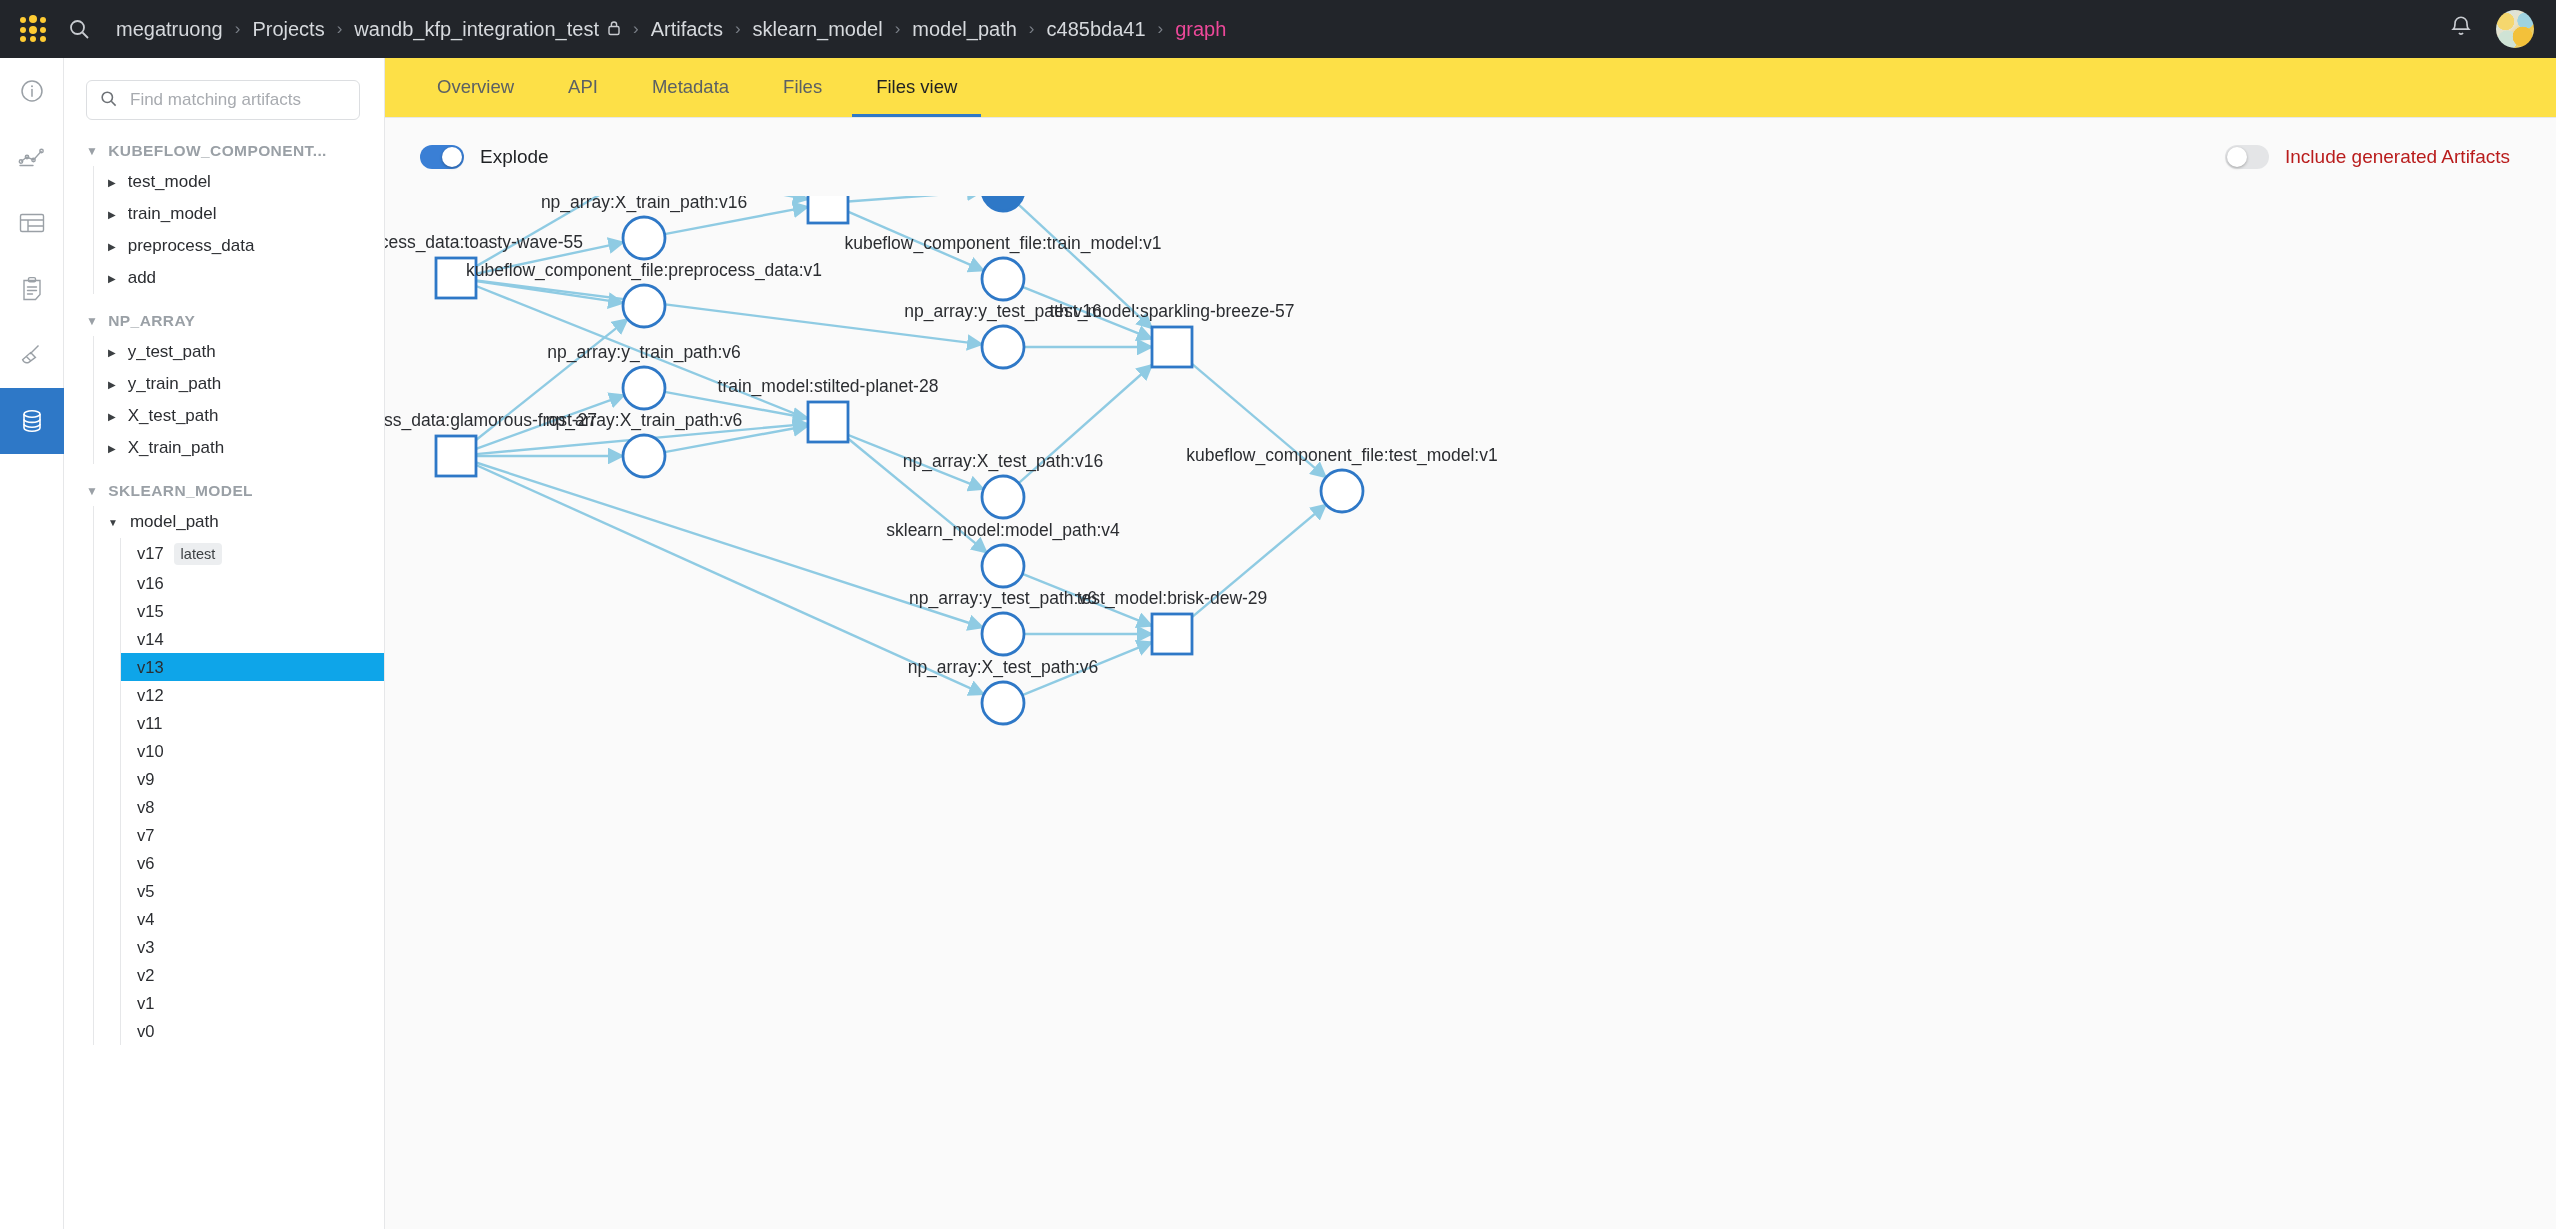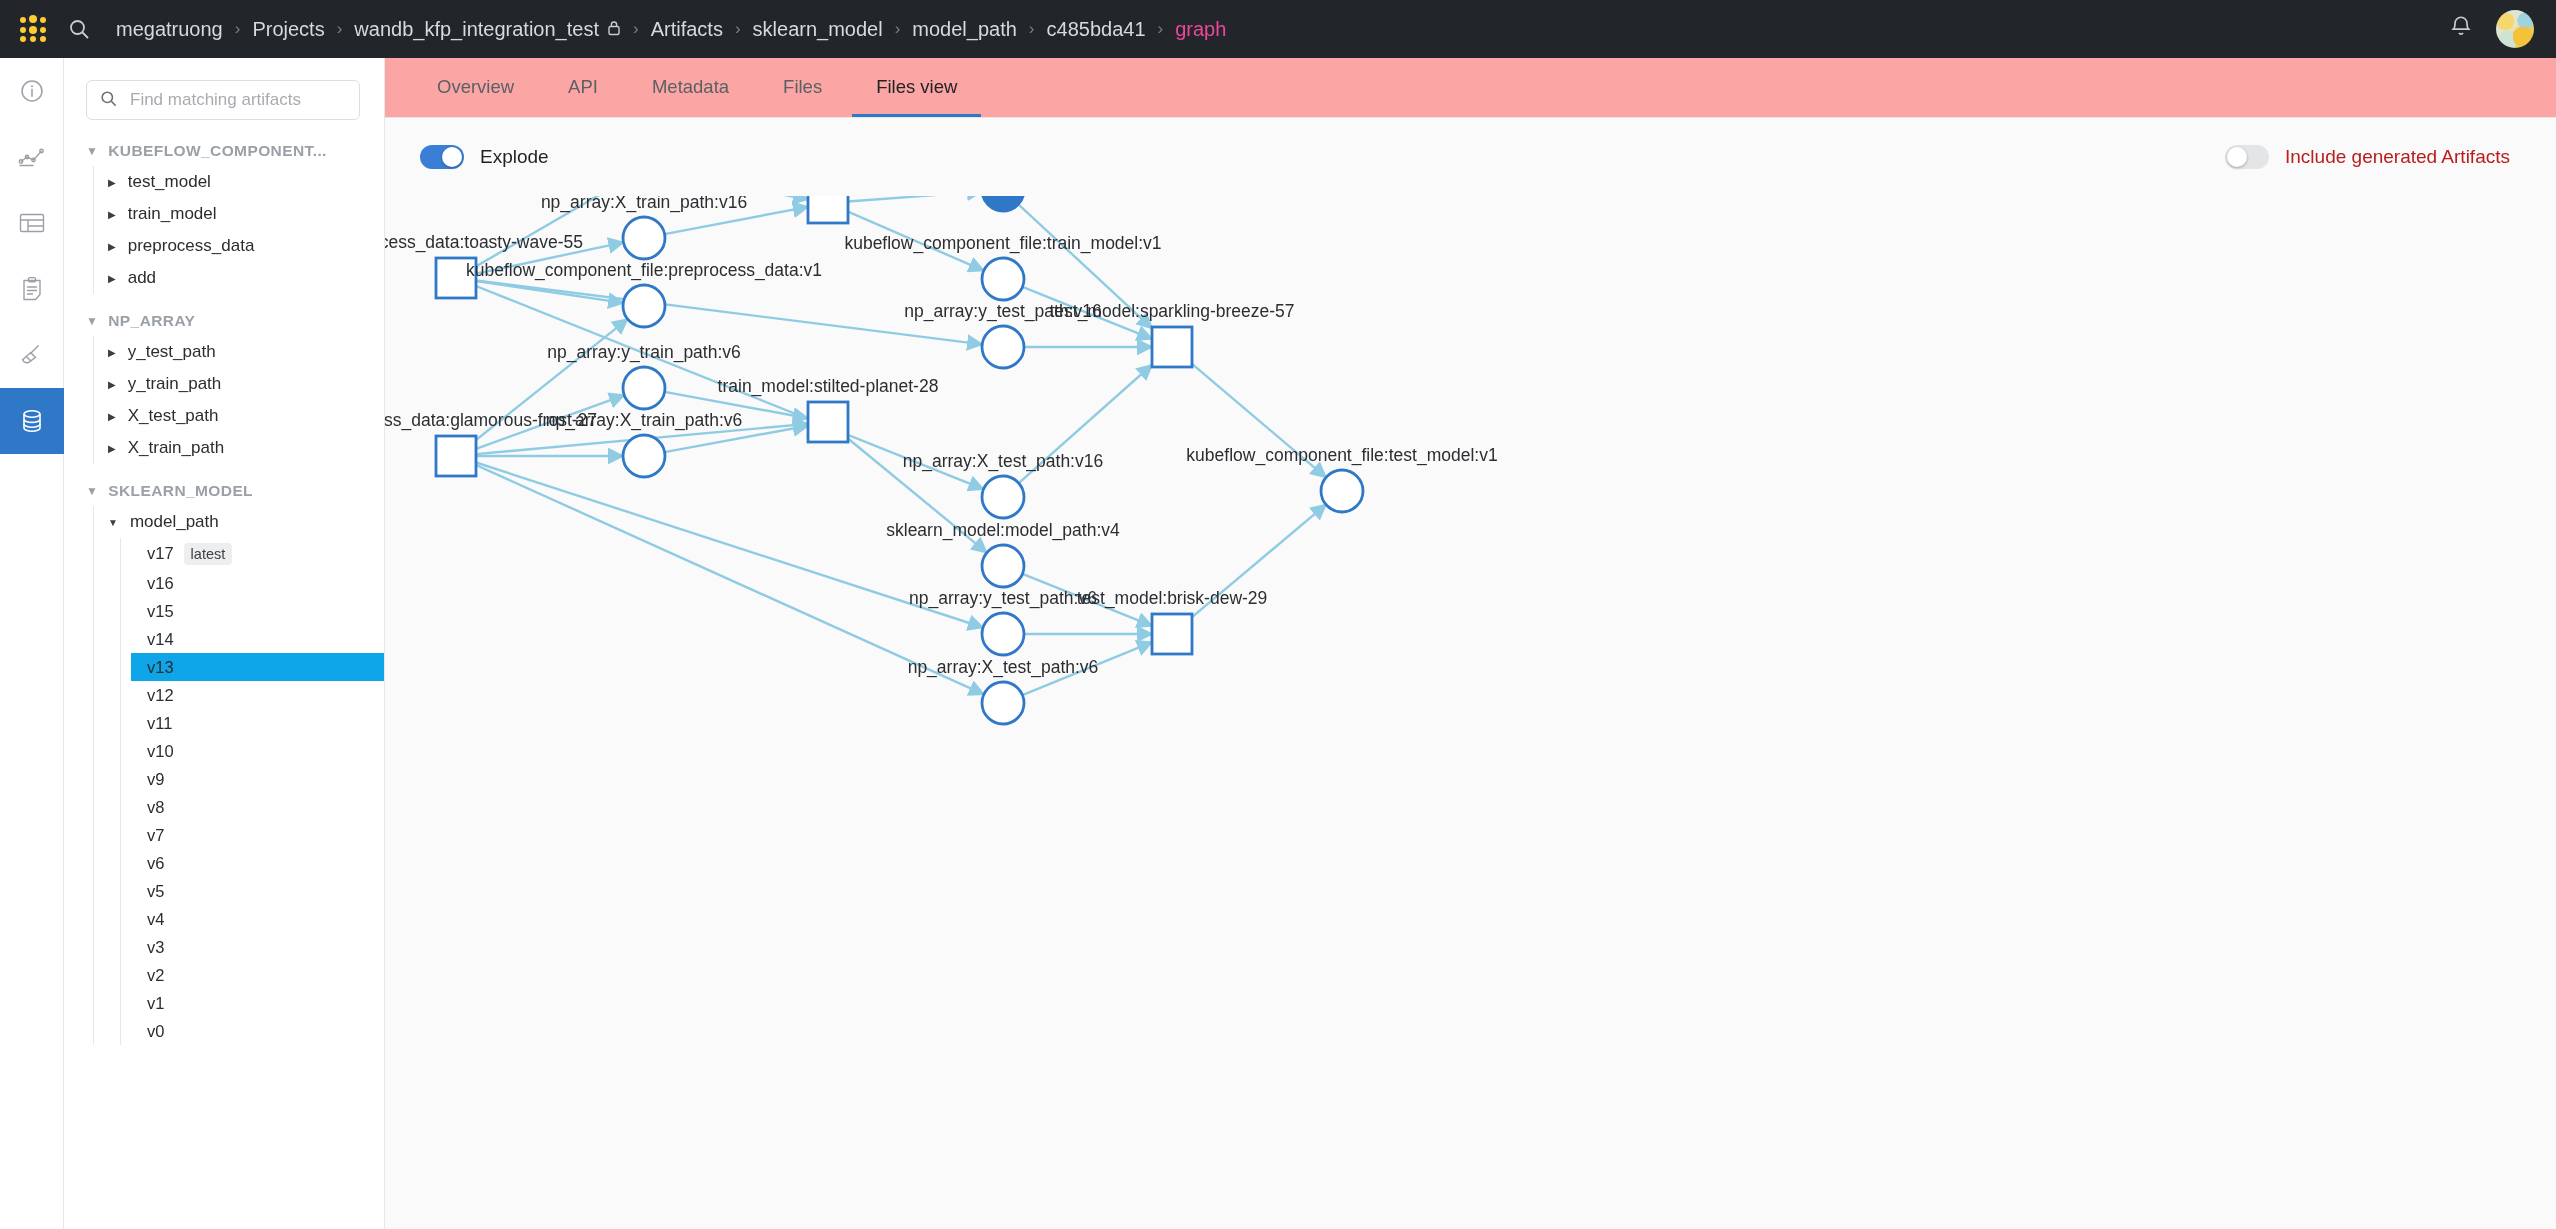--- a/index.html
+++ b/index.html
@@ -68,35 +68,35 @@
     padding:6px 0 6px 22px; font-size:15.5px; letter-spacing:.4px;
     color:#9aa0a6; font-weight:600; white-space:nowrap; overflow:hidden;
   }
   .grp .caret{ color:#9aa0a6; font-size:12px; line-height:1; }
   .grp-children{ border-left:1px solid #e6e7e9; margin-left:29px; }
   .type{
     display:flex; align-items:center; gap:12px; padding:6px 0 6px 14px;
     font-size:17px; color:#2b2d31; white-space:nowrap;
   }
   .type .tcaret{ font-size:10px; color:#3c4043; }
-  .ver-children{ border-left:1px solid #e6e7e9; margin-left:26px;padding-left:10px; }
+  .ver-children{ border-left:1px solid #e6e7e9; margin-left:26px; }
   .ver{
     display:flex; align-items:center; gap:10px; padding:4.5px 0 4.5px 16px;
     font-size:16.5px; color:#2b2d31;
   }
   .ver.sel{ background:#0ea5e9; }
   .pill{
     background:#eceef0; color:#3c4043; font-size:14.5px;
     border-radius:4px; padding:2px 7px; line-height:1.25;
   }
 
   
   .main{ position:absolute; left:385px; top:58px; width:2171px; height:1171px; background:#fafafa; }
   .tabs{
-    height:60px; background:#fca5a5; border-bottom:1px solid #e6e7e9;
+    height:60px; background:#fde047; border-bottom:1px solid #e6e7e9;
     display:flex; align-items:flex-end; padding-left:28px; gap:6px;
   }
   .tab{
     padding:0 24px; height:58px; display:flex; align-items:center;
     font-size:18.5px; color:#5b6064; border-bottom:3px solid transparent; cursor:pointer;
   }
   .tab.active{ color:#1f2124; border-bottom-color:#2e78c7; }
 
   .ctrls{ height:78px; display:flex; align-items:center; padding:0 28px; }
   .tgl-wrap{ display:flex; align-items:center; gap:16px;margin-left:7px; }

